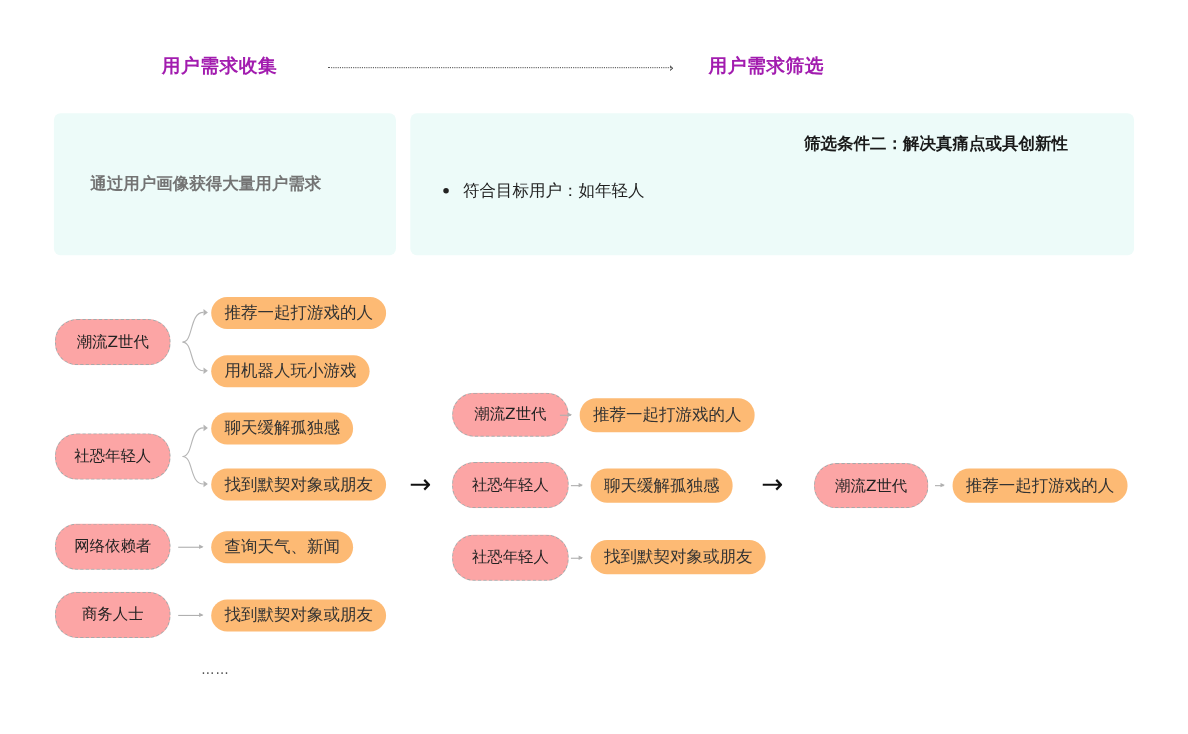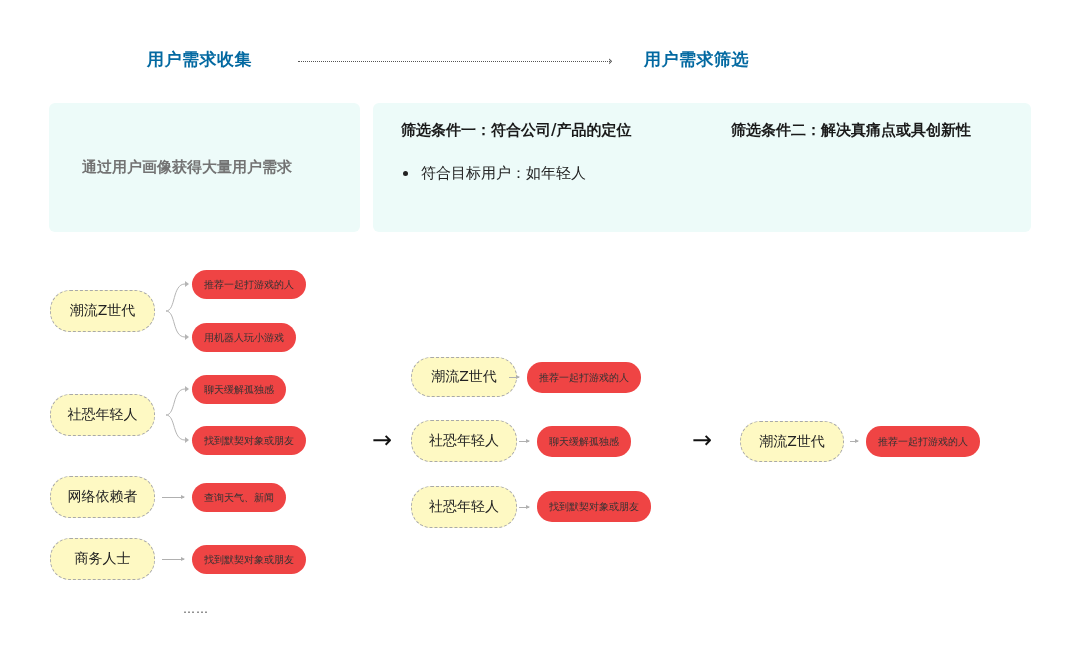--- a/index.html
+++ b/index.html
@@ -1,50 +1,49 @@
 <!DOCTYPE html>
 <html><head>
 <meta charset="utf-8">
 <style>
   html, body { margin:0; padding:0; background:#ffffff; }
   body { width:1080px; height:667px; position:relative; overflow:hidden;
          font-family:"DejaVu Sans","Liberation Sans",sans-serif; color:#1a1a1a; }
   .abs { position:absolute; }
-  .header { font-size:17px; font-weight:bold; color:#0369a1; letter-spacing:0.5px; }
+  .header { font-size:17px; font-weight:bold; color:#a21caf; letter-spacing:0.5px; }
   .dotline { position:absolute; border-top:1.5px dotted #555; }
   .head-arrow { position:absolute; font-size:12px; color:#444; line-height:12px; }
   .panel { position:absolute; background:#edfbf9; border-radius:6px; }
   .panel-left-text { position:absolute; font-size:15px; font-weight:bold; color:#737373; }
   .crit-title { position:absolute; font-size:15px; font-weight:bold; color:#1a1a1a; }
   .crit-list { position:absolute; margin:0; padding:0; list-style:none; }
   .crit-list li { font-size:15px; color:#222; height:28px; line-height:28px; position:relative; padding-left:20px; }
   .crit-list li::before { content:""; position:absolute; left:2px; top:12px; width:5px; height:5px; border-radius:50%; background:#222; }
-  .persona { position:absolute; border:1.2px dashed #a9a9a9; border-radius:20px; background:#fef9c3;
+  .persona { position:absolute; border:1.2px dashed #a9a9a9; border-radius:20px; background:#fca5a5;
              font-size:14px; color:#222; display:flex; align-items:center; justify-content:center; box-sizing:border-box; }
-  .need { position:absolute; background:#ef4444; border-radius:15px; font-size:10px; color:#333;
+  .need { position:absolute; background:#fdba74; border-radius:15px; font-size:15px; color:#333;
           display:flex; align-items:center; padding:0 12px; box-sizing:border-box; white-space:nowrap;font-family:Liberation Serif, serif; }
   .small-arrow { position:absolute; height:1px; background:#b0b0b0; }
   .small-arrow::after { content:""; position:absolute; right:-1px; top:-2px; border-left:4px solid #b0b0b0; border-top:2.5px solid transparent; border-bottom:2.5px solid transparent; }
   .big-arrow { position:absolute; font-size:24px; color:#111; line-height:24px; }
   .ellipsis { position:absolute; font-size:12px; color:#555; letter-spacing:1px; }
 </style>
 </head>
 <body>
 
 <div class="abs header" style="left:147px;top:48px;">用户需求收集</div>
 <div class="dotline" style="left:298px;top:61px;width:312px;"></div>
 <div class="head-arrow" style="left:608px;top:55px;">›</div>
 <div class="abs header" style="left:644px;top:48px;">用户需求筛选</div>
 
 <div class="panel" style="left:49px;top:103px;width:311px;height:129px;">
   <div class="panel-left-text" style="left:33px;top:55px;">通过用户画像获得大量用户需求</div>
 </div>
 
 <div class="panel" style="left:373px;top:103px;width:658px;height:129px;">
-  <div class="crit-title" style="left:28px;top:18px;">筛选条件一：符合公司/产品的定位</div>
   <ul class="crit-list" style="left:28px;top:56px;">
     <li>符合目标用户：如年轻人</li>
   </ul>
   <div class="crit-title" style="left:358px;top:18px;">筛选条件二：解决真痛点或具创新性</div>
 </div>
 
 <svg class="abs" style="left:0;top:0;" width="1080" height="667">
   <g fill="none" stroke="#b5b5b5" stroke-width="1">
     <path d="M166,311 C176,311 172,284 185,284"></path>
     <path d="M166,311 C176,311 172,337 185,337"></path>

